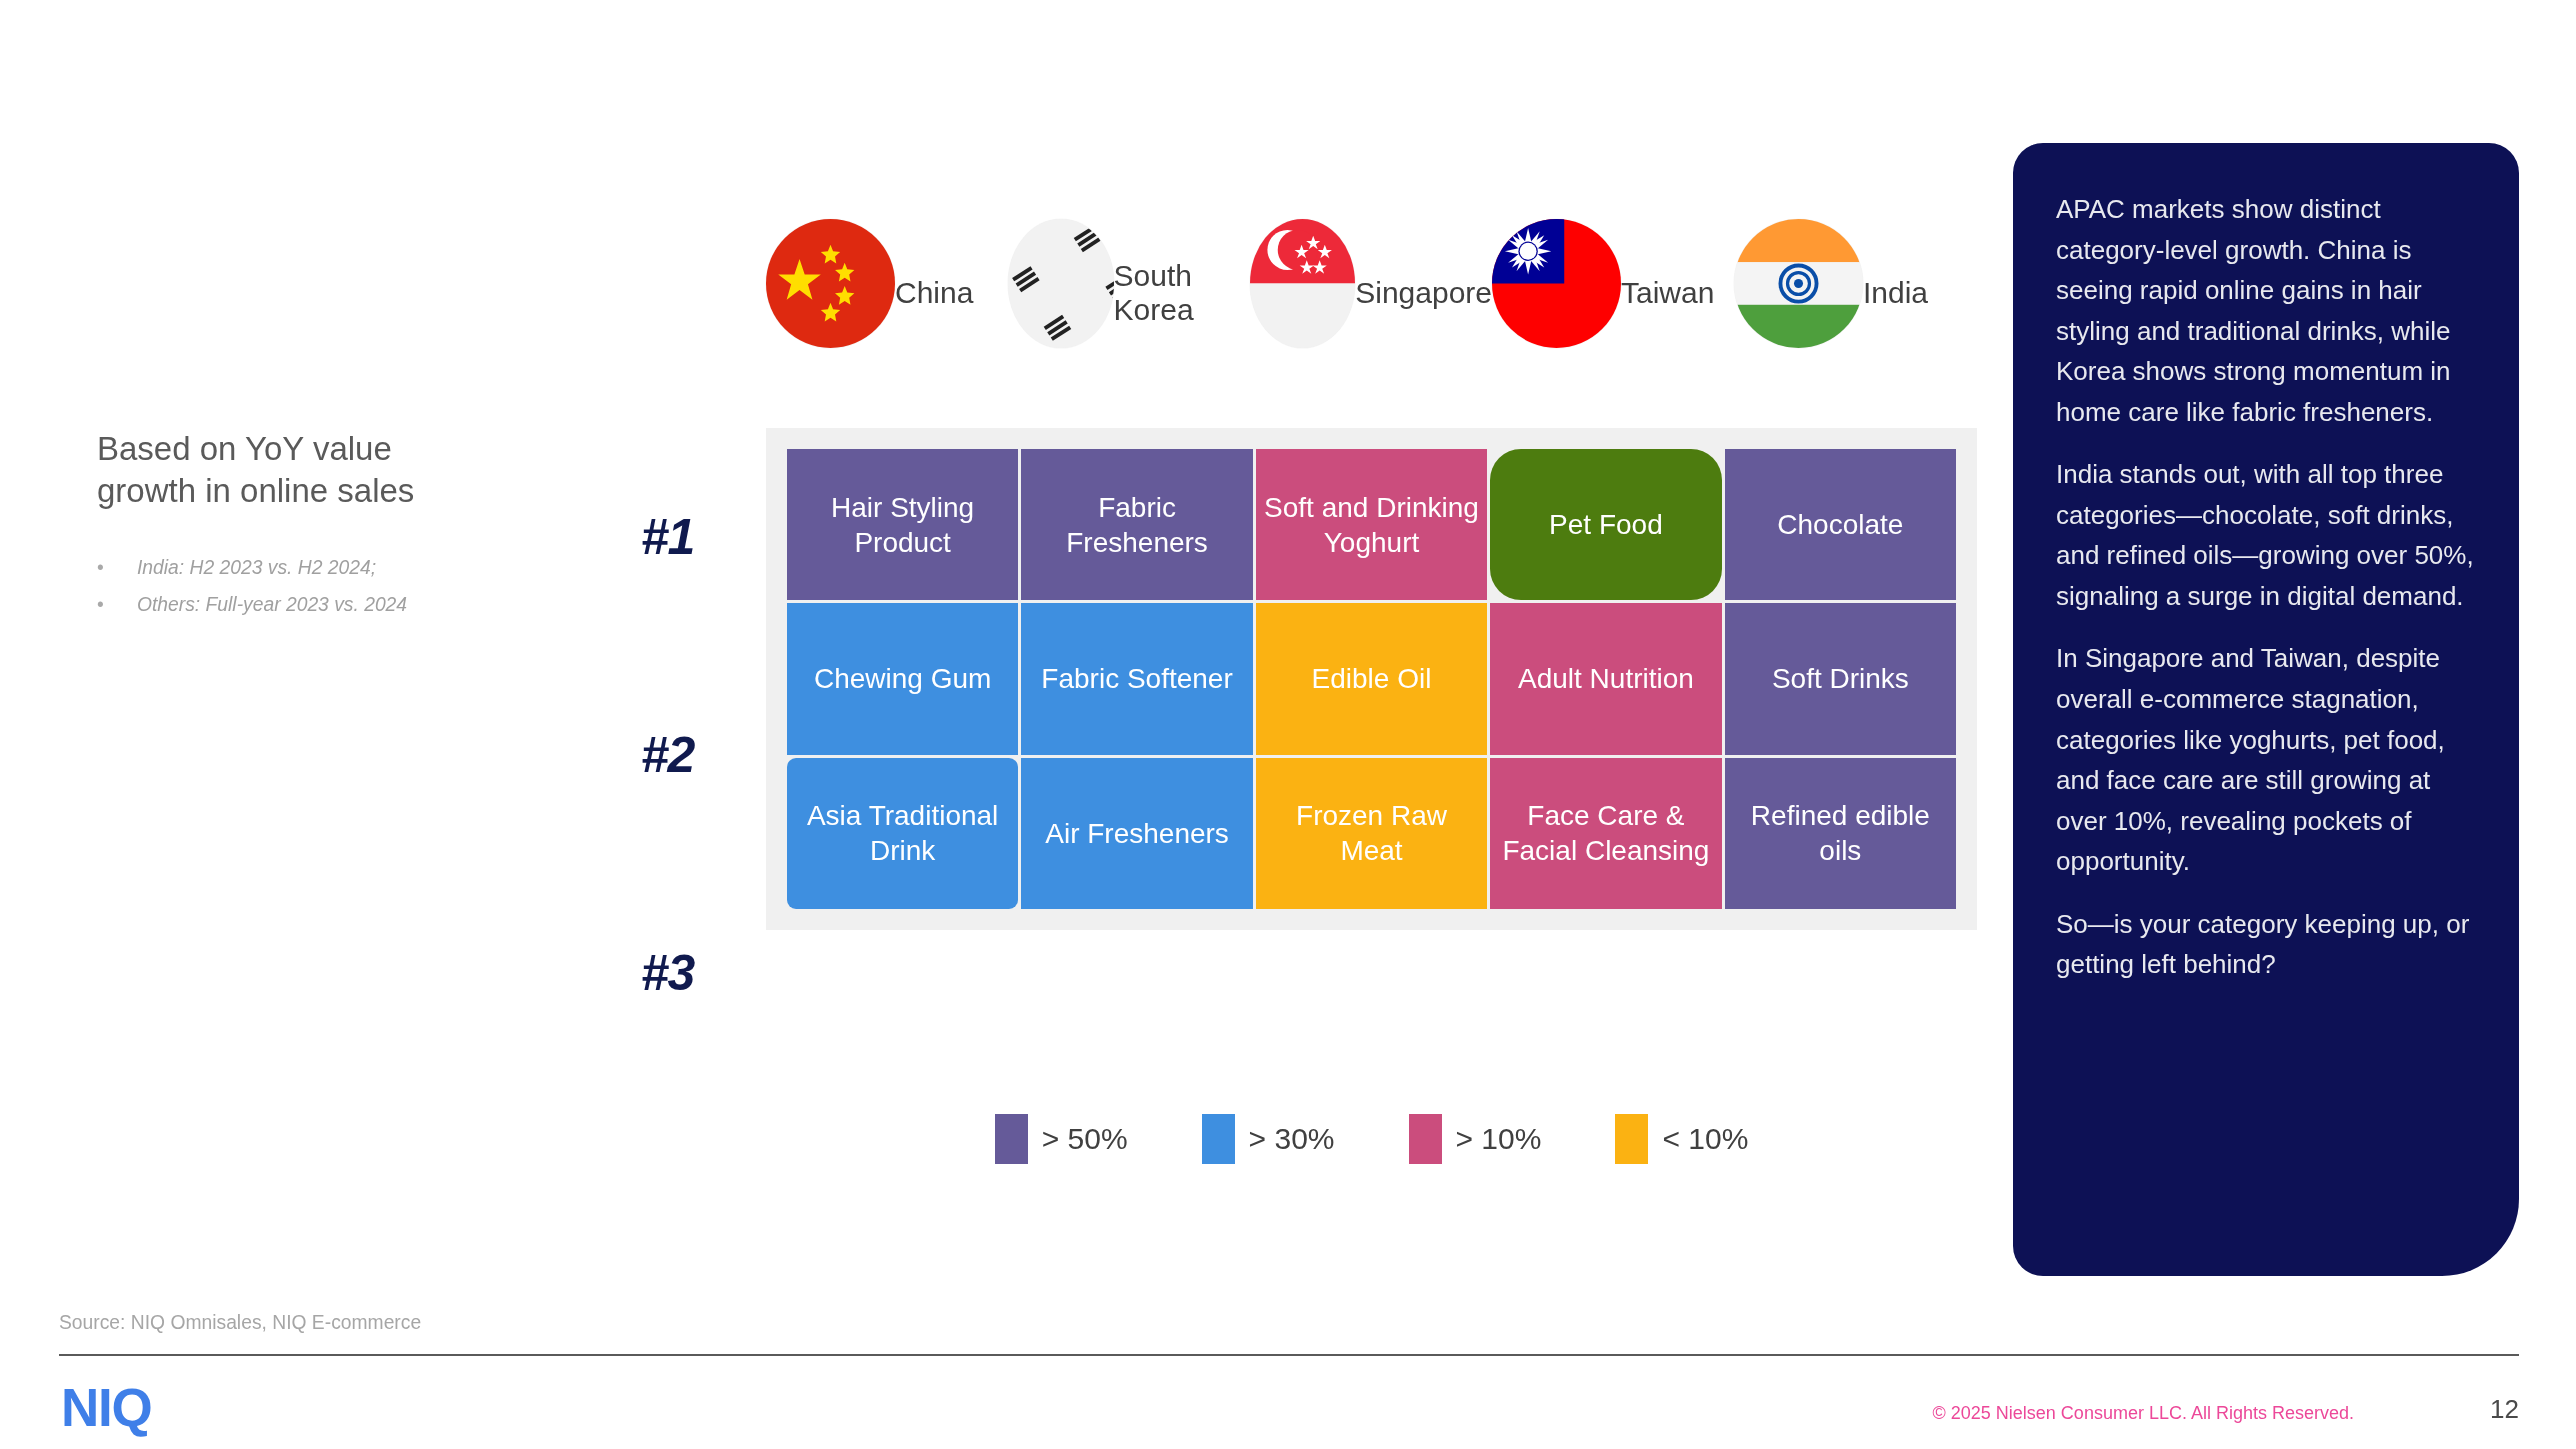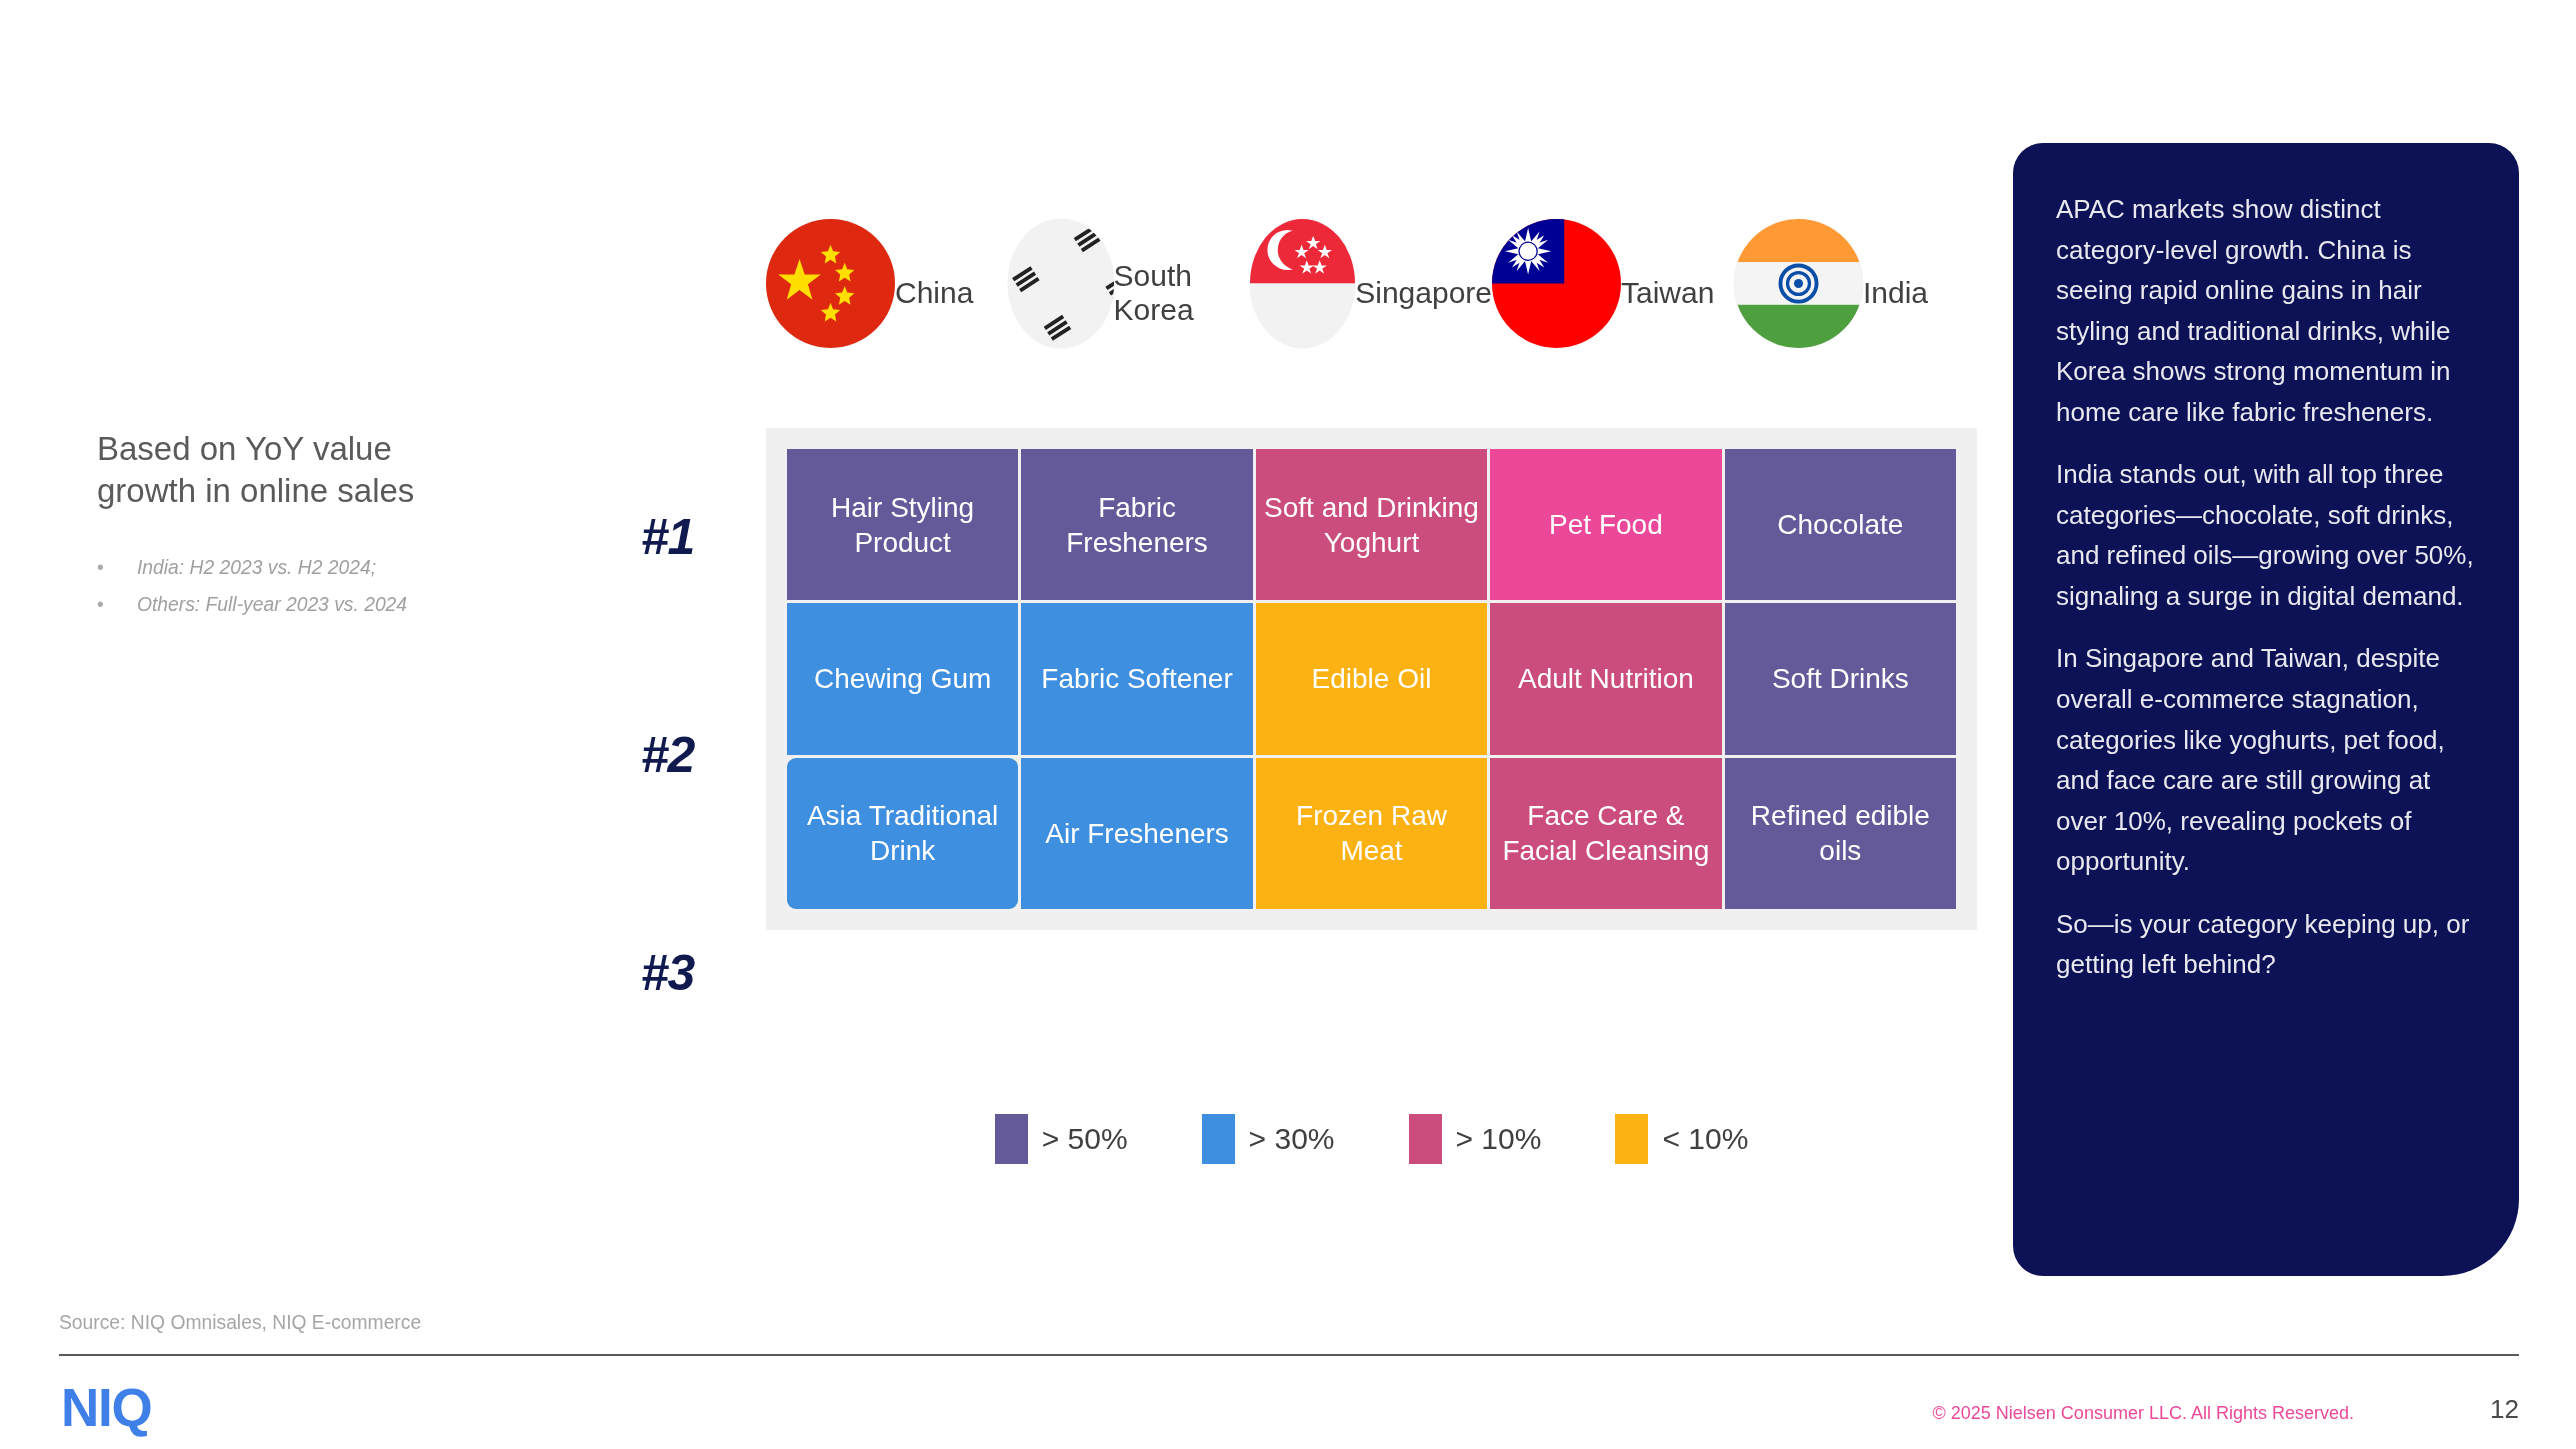--- a/index.html
+++ b/index.html
@@ -245,21 +245,21 @@
   <div class="ranks">
     <div class="rank">#1</div>
     <div class="rank">#2</div>
     <div class="rank">#3</div>
   </div>
 
   <div class="grid">
     <div class="cell" style="background-color: rgb(101, 90, 153);">Hair Styling Product</div>
     <div class="cell" style="background-color: rgb(101, 90, 153);">Fabric Fresheners</div>
     <div class="cell" style="background-color: rgb(203, 77, 125);">Soft and Drinking Yoghurt</div>
-    <div class="cell" style="background-color: #ec4899;">Pet Food</div>
+    <div class="cell" style="background-color: #4d7c0f; border-radius: 31px;">Pet Food</div>
     <div class="cell" style="background-color: rgb(101, 90, 153);">Chocolate</div>
 
     <div class="cell" style="background-color: rgb(62, 143, 224);">Chewing Gum</div>
     <div class="cell" style="background-color: rgb(62, 143, 224);">Fabric Softener</div>
     <div class="cell" style="background-color: rgb(251, 178, 18);">Edible Oil</div>
     <div class="cell" style="background-color: rgb(203, 77, 125);">Adult Nutrition</div>
     <div class="cell" style="background-color: rgb(101, 90, 153);">Soft Drinks</div>
 
     <div class="cell" style="background-color: rgb(62, 143, 224); border-radius: 9px;">Asia Traditional Drink</div>
     <div class="cell" style="background-color: rgb(62, 143, 224);">Air Fresheners</div>

